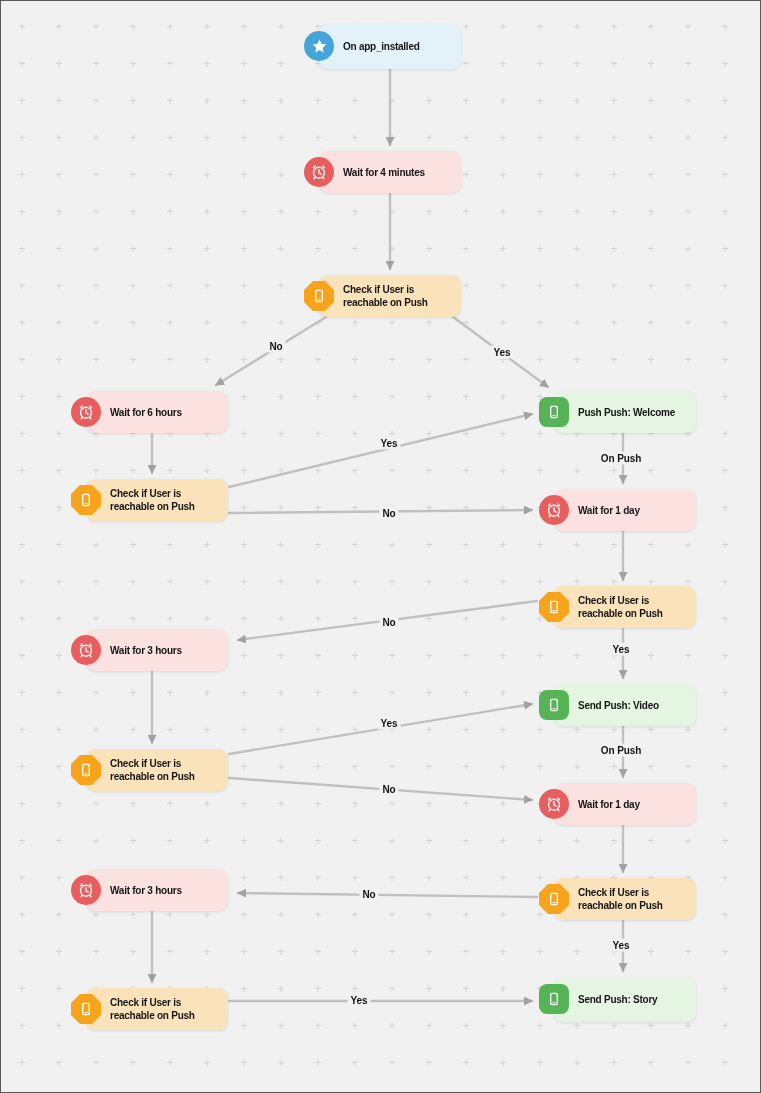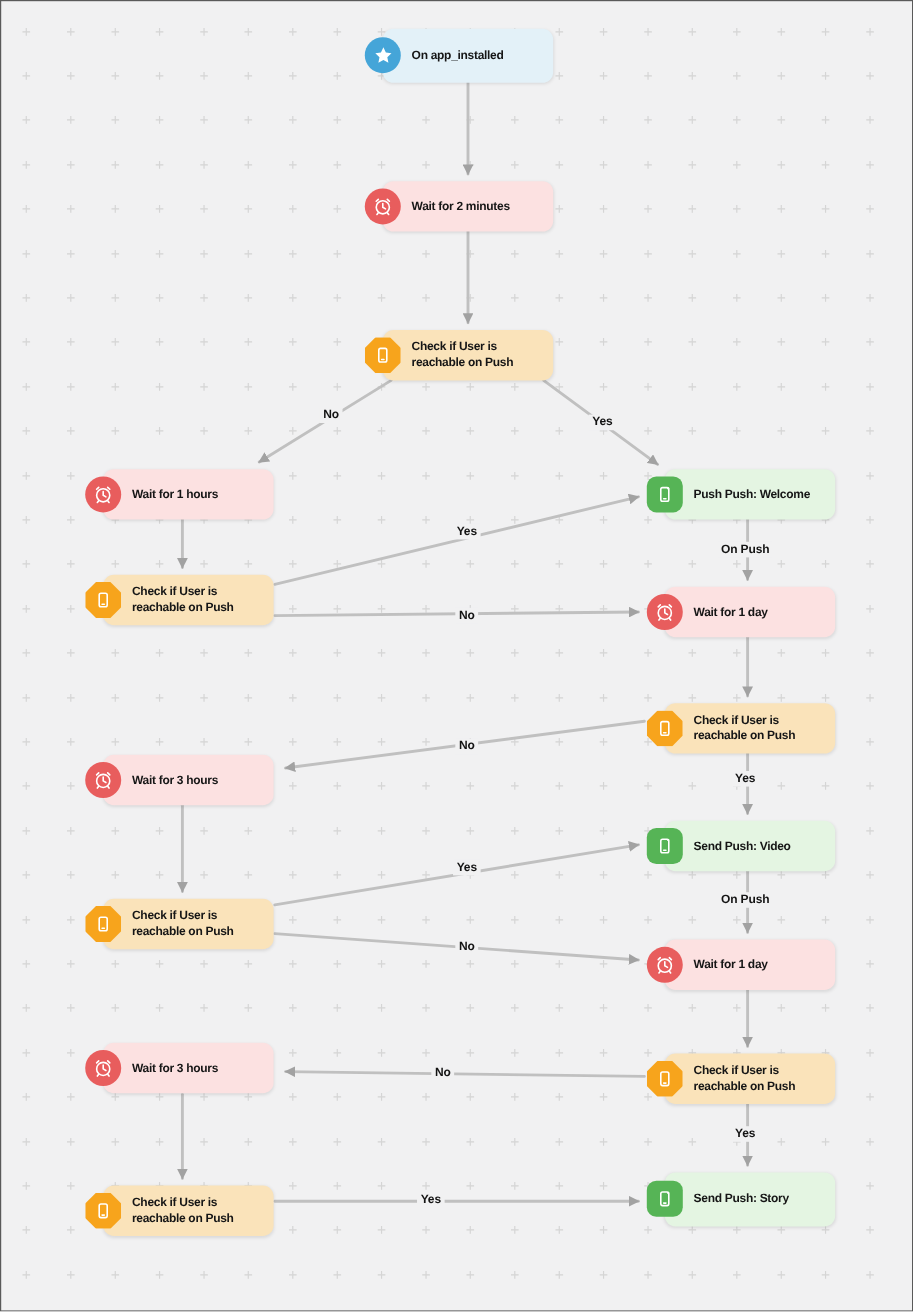--- a/index.html
+++ b/index.html
@@ -675,21 +675,21 @@
     </div>
     <span class="nicon">
       <svg viewBox="0 0 24 24" width="17" height="17">
           <path d="M12 2l2.9 6.2 6.6.9-4.9 4.6 1.3 6.6-5.9-3.3-5.9 3.3 1.3-6.6L2.5 9.1l6.6-.9z" fill="#fff"></path>
         </svg>
     </span>
   </div>
 
   <div class="node t-wait" style="left:303px;top:150px">
     <div class="nbox">
-      <span class="nlabel">Wait for 2 minutes</span>
+      <span class="nlabel">Wait for 4 minutes</span>
     </div>
     <span class="nicon">
       <svg viewBox="0 0 24 24" width="18" height="18" fill="none" stroke="#fff" stroke-width="1.8" stroke-linecap="round">
           <circle cx="12" cy="13" r="7.3"></circle>
           <path d="M12 8.8V13l3 1.8"></path>
           <path d="M4.7 6.3L7 4.1M19.3 6.3L17 4.1"></path>
           <path d="M6.8 19.3L5.5 21M17.2 19.3L18.5 21"></path>
         </svg>
     </span>
   </div>
@@ -701,21 +701,21 @@
     <span class="nicon">
       <svg viewBox="0 0 24 24" width="16" height="16" fill="none" stroke="#fff" stroke-width="2">
           <rect x="7" y="3.5" width="10" height="17" rx="2.2"></rect>
           <path d="M10.6 17.4h2.8" stroke-linecap="round"></path>
         </svg>
     </span>
   </div>
 
   <div class="node t-wait" style="left:70px;top:390px">
     <div class="nbox">
-      <span class="nlabel">Wait for 1 hours</span>
+      <span class="nlabel">Wait for 6 hours</span>
     </div>
     <span class="nicon">
       <svg viewBox="0 0 24 24" width="18" height="18" fill="none" stroke="#fff" stroke-width="1.8" stroke-linecap="round">
           <circle cx="12" cy="13" r="7.3"></circle>
           <path d="M12 8.8V13l3 1.8"></path>
           <path d="M4.7 6.3L7 4.1M19.3 6.3L17 4.1"></path>
           <path d="M6.8 19.3L5.5 21M17.2 19.3L18.5 21"></path>
         </svg>
     </span>
   </div>

